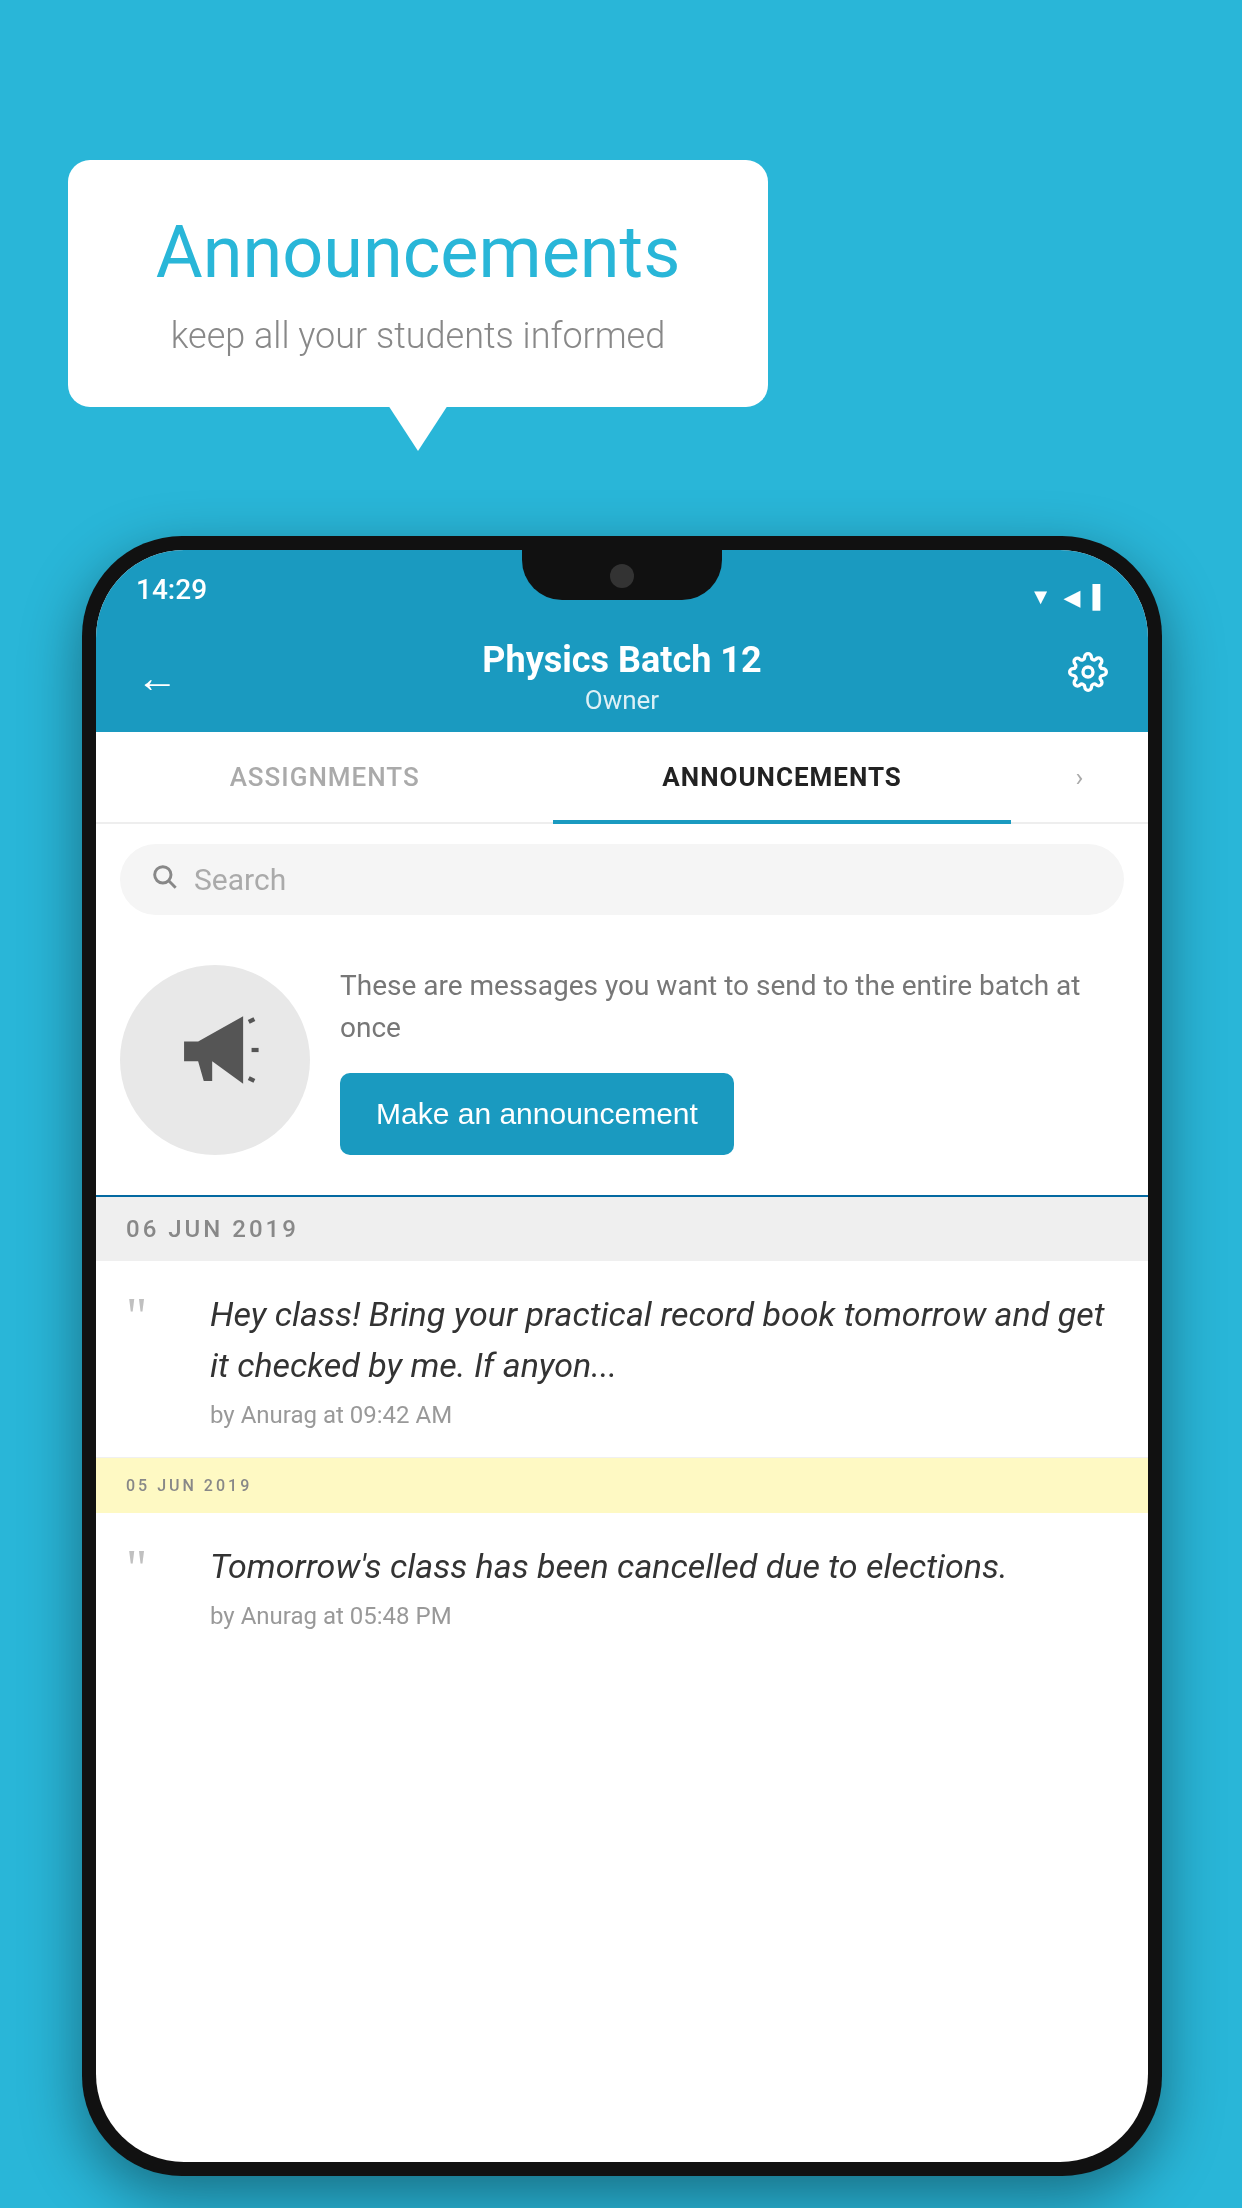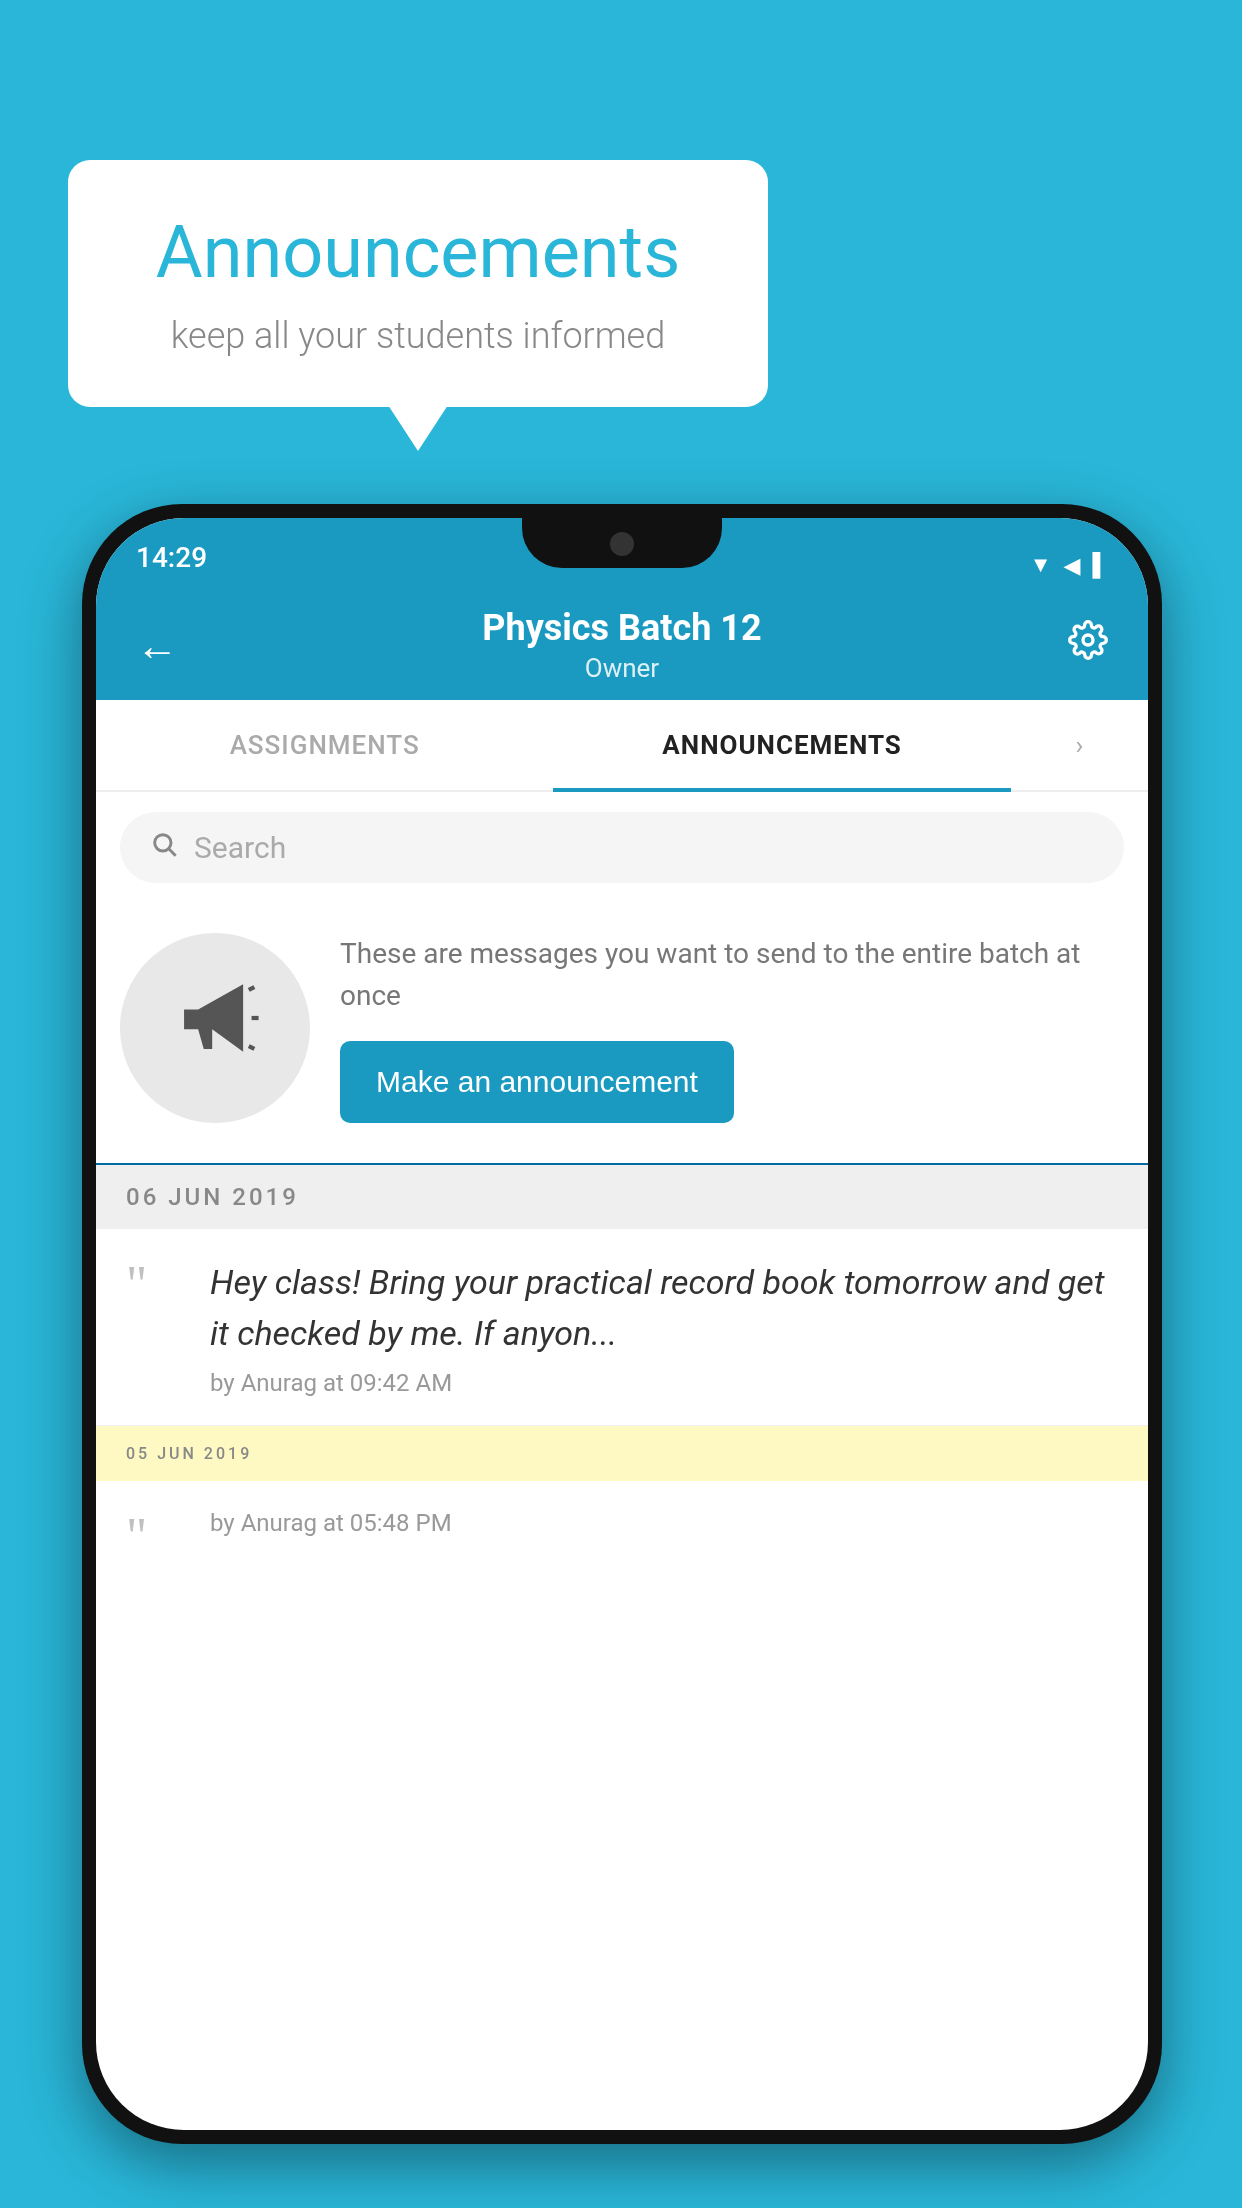--- a/index.html
+++ b/index.html
@@ -46,21 +46,21 @@
 
     .speech-bubble-subtitle {
       font-size: 36px;
       color: #888;
       font-weight: 300;
     }
 
     
     .phone-frame {
       position: absolute;
-      top: 504px;
+      top: 536px;
       left: 82px;
       width: 1080px;
       height: 1640px;
       background: #111;
       border-radius: 100px;
       padding: 14px;
       box-shadow: 0 20px 60px rgba(0,0,0,0.4);
     }
 
     .phone-inner {
@@ -432,19 +432,20 @@
           <div class="announcement-text">Hey class! Bring your practical record book tomorrow and get it checked by me. If anyon...</div>
           <div class="announcement-meta">by Anurag at 09:42 AM</div>
         </div>
       </div>
 
       <div class="date-separator-2">05  JUN  2019</div>
 
       <div class="announcement-item-2">
         <div class="quote-icon">"</div>
         <div class="announcement-content">
+          <div class="announcement-text">Tomorrow's class has been cancelled due to elections.</div>
           <div class="announcement-meta">by Anurag at 05:48 PM</div>
         </div>
       </div>
 
     </div>
   </div>
 </div>
 
 </body></html>

